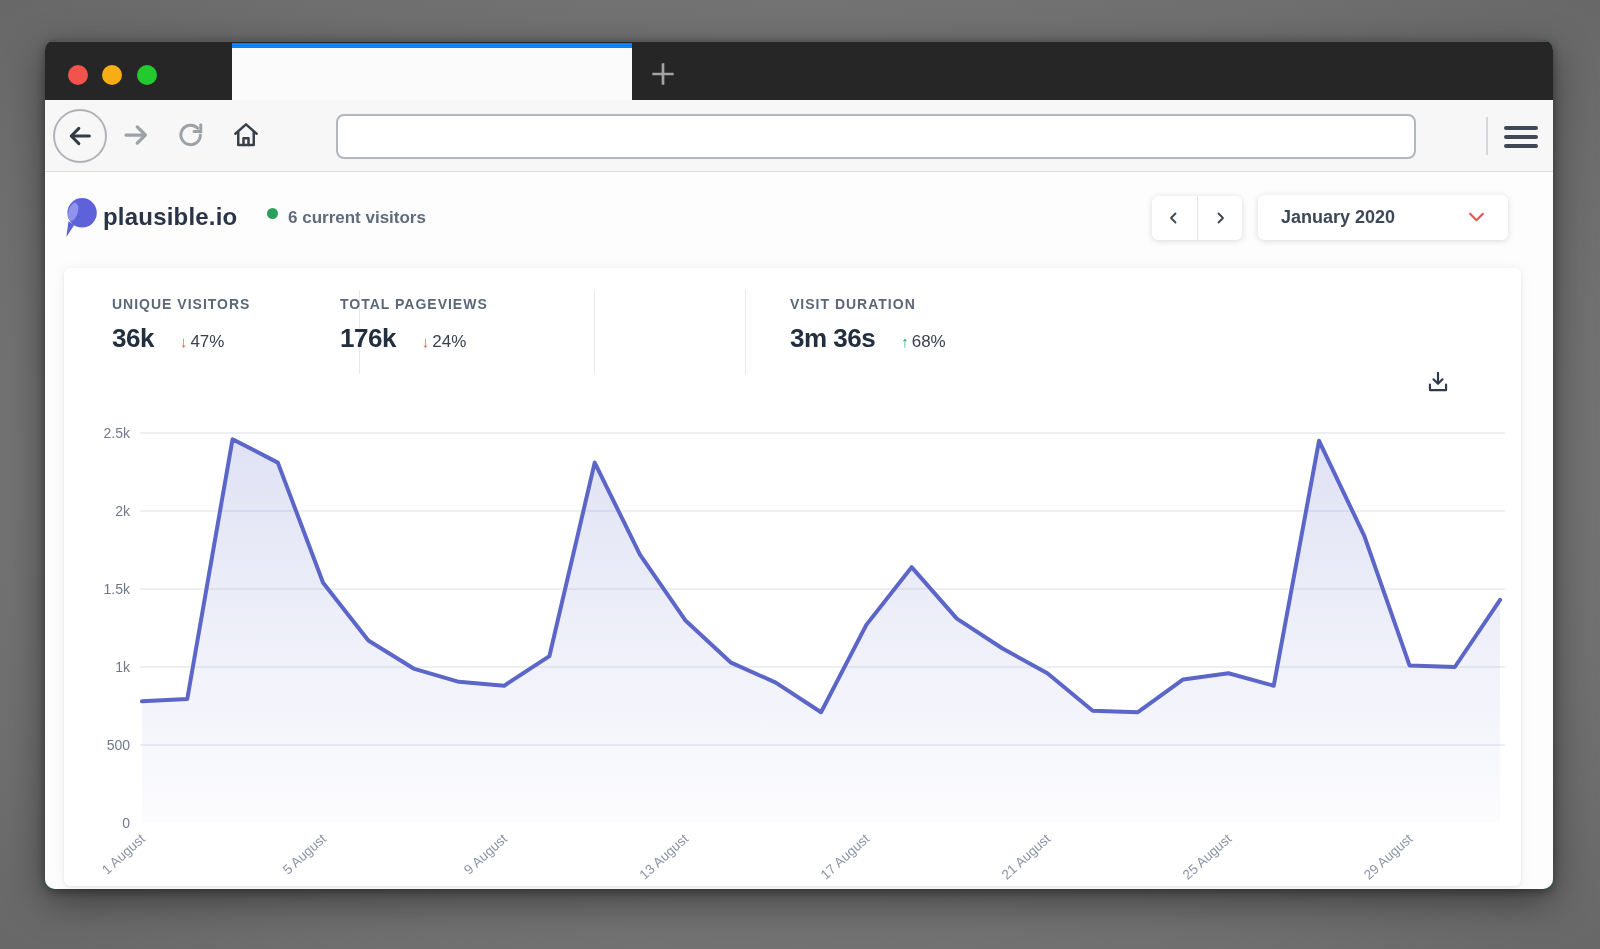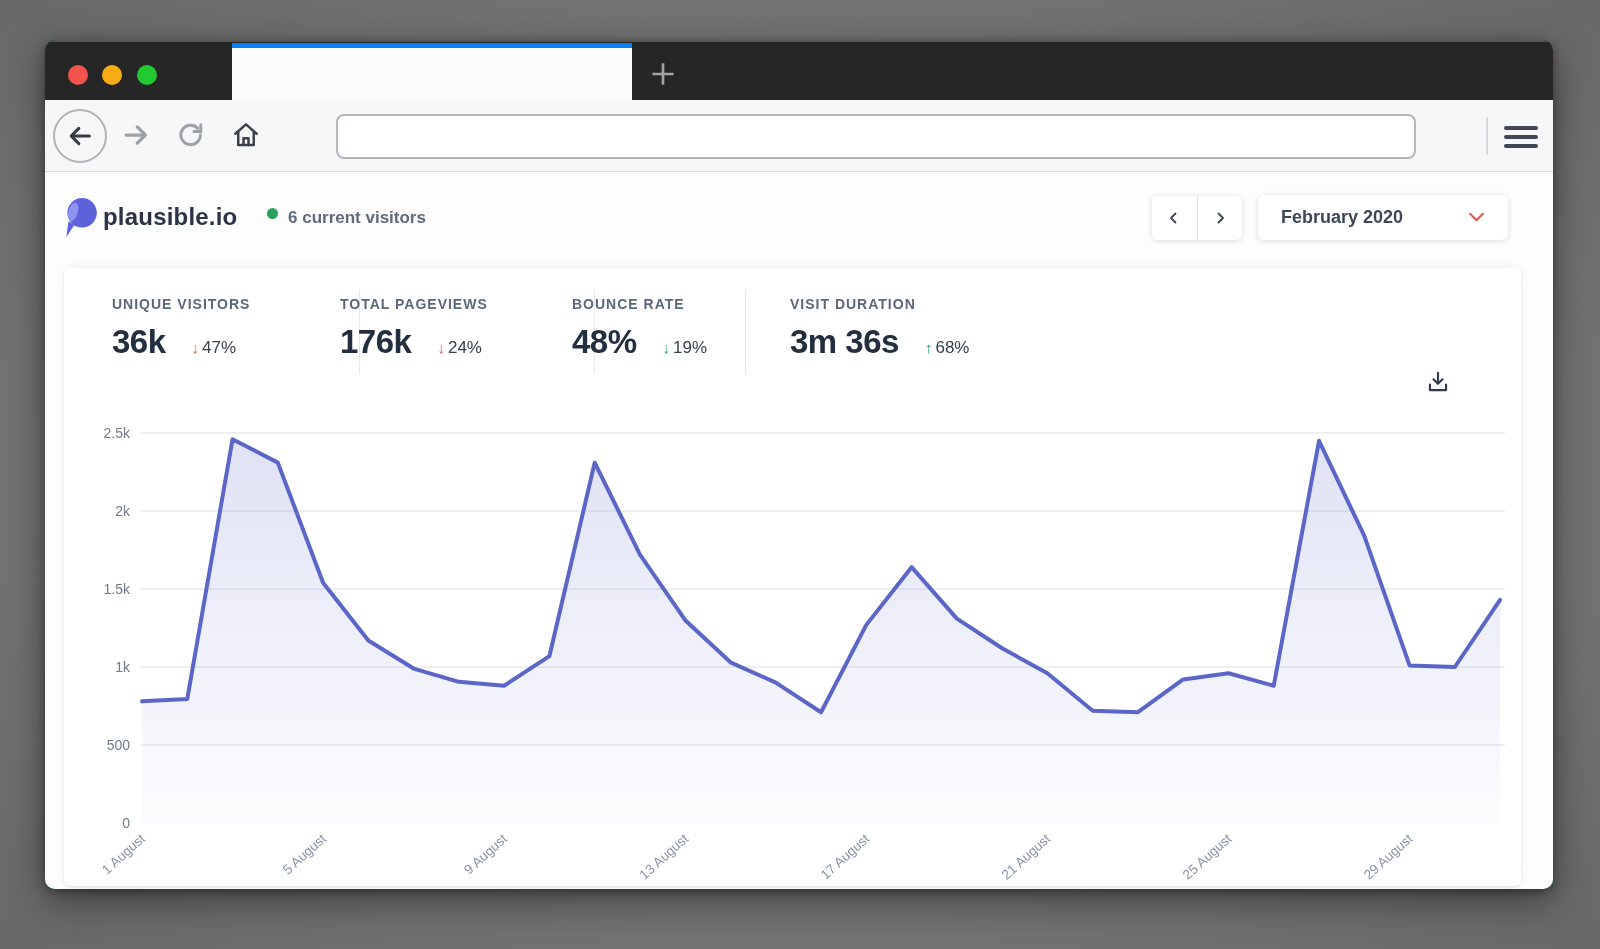--- a/index.html
+++ b/index.html
@@ -67,21 +67,21 @@
   
   .card {
     position: absolute; left: 19px; top: 96px; width: 1457px; height: 618px;
     background: #fff; border-radius: 6px;
     box-shadow: 0 1px 3px rgba(0,0,0,0.09), 0 0 14px rgba(0,0,0,0.05);
   }
   .stats { position: absolute; left: 0; top: 0; width: 100%; height: 110px; }
   .stat { position: absolute; top: 28px; }
   .stat-label { font-size: 14px; font-weight: 700; color: #5c6878; letter-spacing: 1px; }
   .stat-row { display: flex; align-items: baseline; margin-top: 11px; }
-  .stat-value { font-size: 33px; font-weight: 700; color: #232e3e; letter-spacing: -0.5px; }
+  .stat-value { font-size: 26px; font-weight: 700; color: #232e3e; letter-spacing: -0.5px; }
   .stat-change { margin-left: 26px; font-size: 17px; color: #39414f; font-weight: 400; }
   .stat-arrow { font-size: 15px; font-weight: 700; margin-right: 3px; }
   .stat-change[data-trend="negative"] .stat-arrow { color: #e0544b; }
   .stat-change[data-trend="positive"] .stat-arrow { color: #1ca36a; }
   .stat-sep { position: absolute; top: 22px; width: 1px; height: 84px; background: #e7e8ec; }
   .download { position: absolute; left: 1360px; top: 100px; width: 30px; height: 30px; cursor: pointer; }
   .chart-svg { position: absolute; left: 0; top: 132px; }
   .chart-svg text { font-family: "Liberation Sans", sans-serif; }
 </style>
 </head>
@@ -160,21 +160,21 @@
               <polyline points="9.5,3.5 5,8 9.5,12.5"></polyline>
             </svg>
         </div>
         <div class="half">
           <svg width="16" height="16" viewBox="0 0 16 16" fill="none" stroke="#3d4551" stroke-width="1.8" stroke-linecap="round" stroke-linejoin="round">
               <polyline points="6.5,3.5 11,8 6.5,12.5"></polyline>
             </svg>
         </div>
       </div>
       <div class="dropdown">
-        <span class="lbl">February 2020</span>
+        <span class="lbl">January 2020</span>
         <svg width="17" height="11" viewBox="0 0 16 10" fill="none" stroke="#e8574e" stroke-width="2" stroke-linecap="round" stroke-linejoin="round">
             <polyline points="2,1.5 8,7.5 14,1.5"></polyline>
           </svg>
       </div>
     </div>
 
     <div class="card">
       <div class="stats">
         <div class="stat" style="left:48px">
           <div class="stat-label">UNIQUE VISITORS</div>
@@ -185,27 +185,20 @@
         </div>
         <div class="stat-sep" style="left:295px"></div>
         <div class="stat" style="left:276px">
           <div class="stat-label">TOTAL PAGEVIEWS</div>
           <div class="stat-row">
             <span class="stat-value">176k</span>
             <span class="stat-change" data-trend="negative"><span class="stat-arrow">↓</span><span>24%</span></span>
           </div>
         </div>
         <div class="stat-sep" style="left:530px"></div>
-        <div class="stat" style="left:508px">
-          <div class="stat-label">BOUNCE RATE</div>
-          <div class="stat-row">
-            <span class="stat-value">48%</span>
-            <span class="stat-change" data-trend="positive"><span class="stat-arrow">↓</span><span>19%</span></span>
-          </div>
-        </div>
         <div class="stat-sep" style="left:681px"></div>
         <div class="stat" style="left:726px">
           <div class="stat-label">VISIT DURATION</div>
           <div class="stat-row">
             <span class="stat-value">3m 36s</span>
             <span class="stat-change" data-trend="positive"><span class="stat-arrow">↑</span><span>68%</span></span>
           </div>
         </div>
       </div>
 

